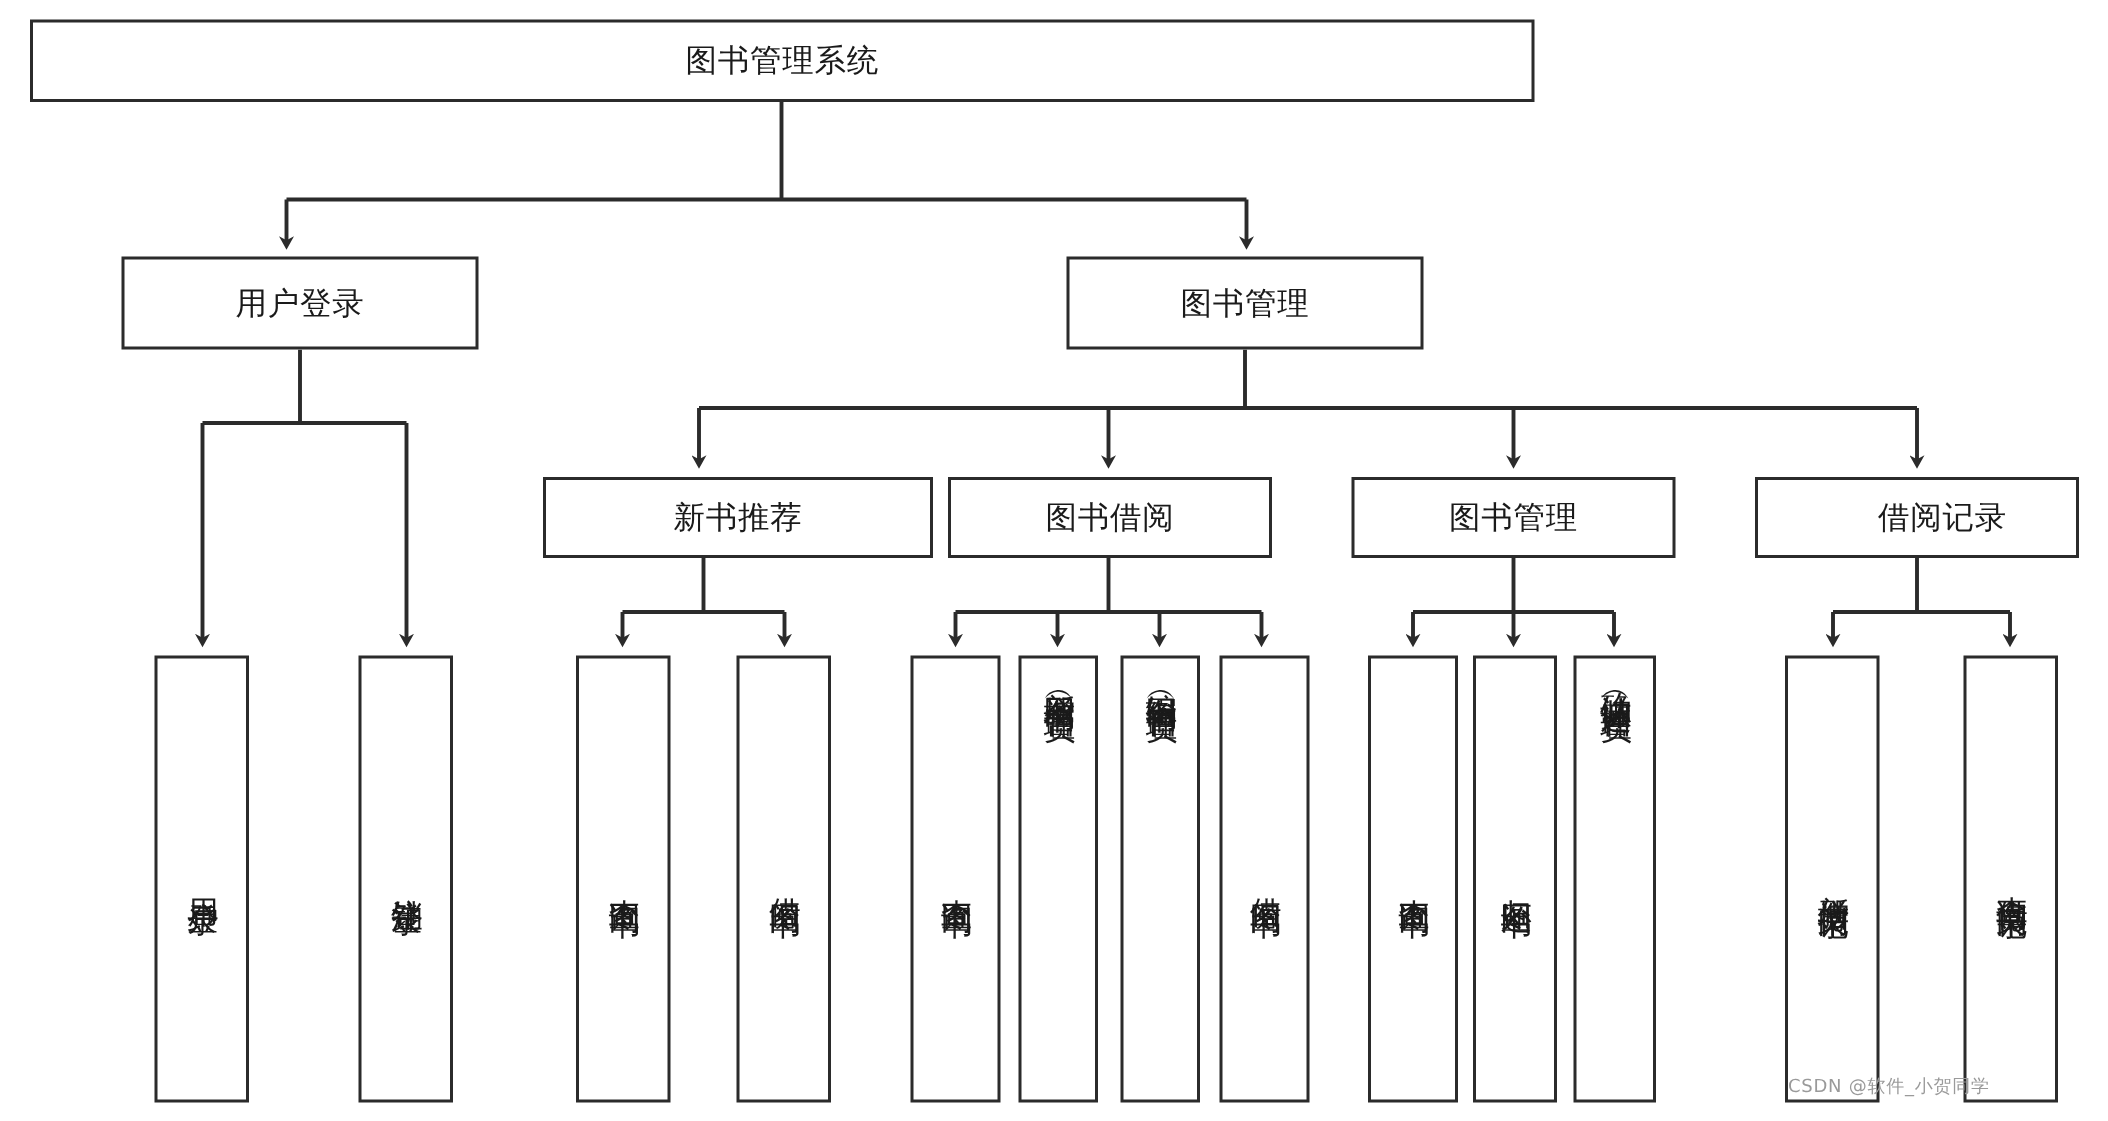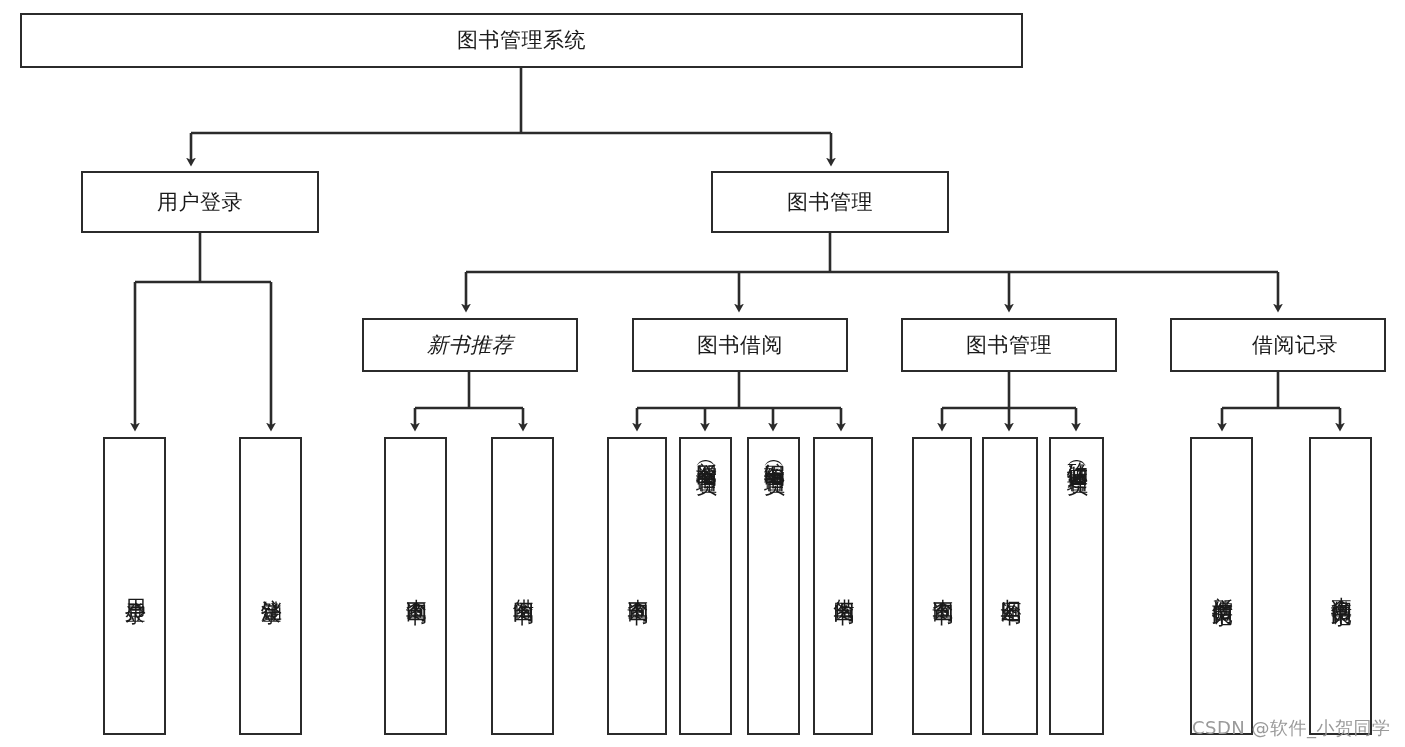--- a/index.html
+++ b/index.html
@@ -60,21 +60,21 @@
     line-height: 1.04;
     letter-spacing: 2px;
     font-size: 21px;
   }
   .node.vert.centered {
     align-items: center;
     padding-top: 0;
   }
   .watermark {
     position: absolute;
-    font-size: 18px;
+    font-size: 12px;
     color: #9a9a9a;
     white-space: nowrap;
     z-index: 9;
     letter-spacing: 0.5px;
   }
 </style>
 </head>
 <body>
 
 <div id="canvas">
@@ -134,21 +134,21 @@
   </div>
 
   <div class="node horiz" style="left:81px; top:171px; width:238px; height:62px;">
     <span class="node-label">用户登录</span>
   </div>
 
   <div class="node horiz" style="left:711px; top:171px; width:238px; height:62px;">
     <span class="node-label">图书管理</span>
   </div>
 
-  <div class="node horiz" style="left:362px; top:318px; width:216px; height:54px;font-style:italic;">
+  <div class="node horiz" style="left:362px; top:318px; width:260px; height:54px;">
     <span class="node-label">新书推荐</span>
   </div>
 
   <div class="node horiz" style="left:632px; top:318px; width:216px; height:54px;">
     <span class="node-label">图书借阅</span>
   </div>
 
   <div class="node horiz" style="left:901px; top:318px; width:216px; height:54px;">
     <span class="node-label">图书管理</span>
   </div>

